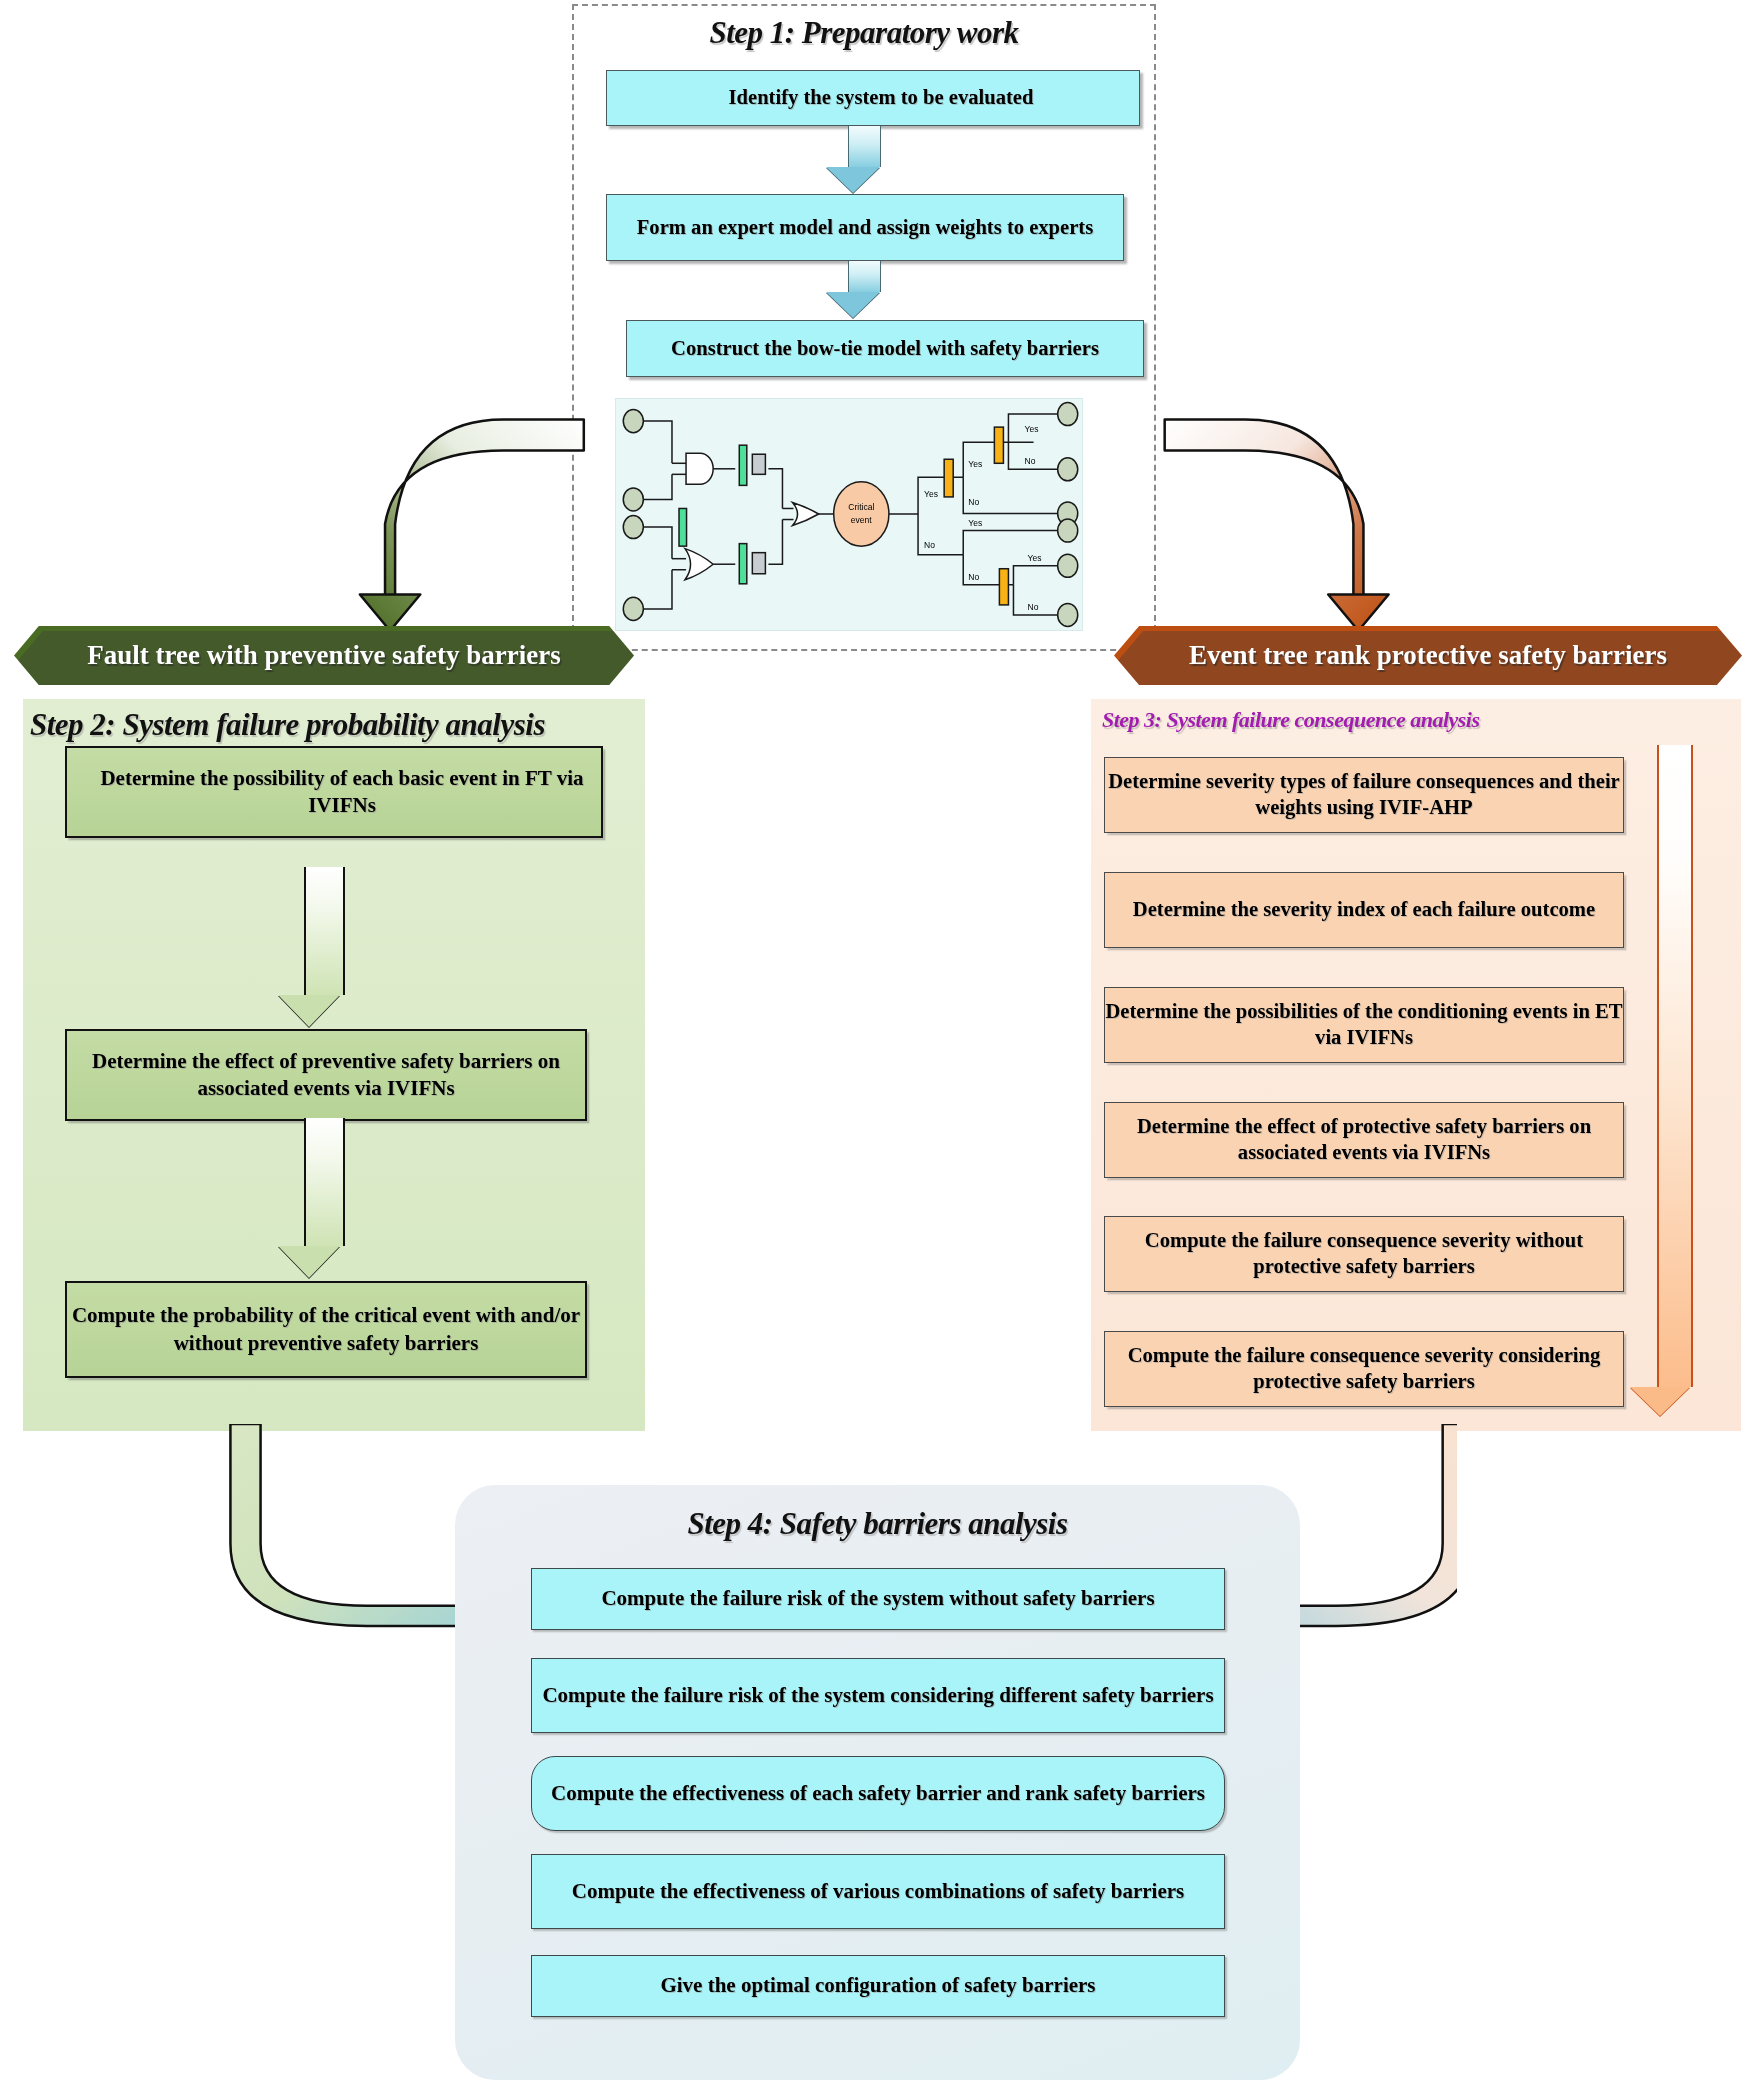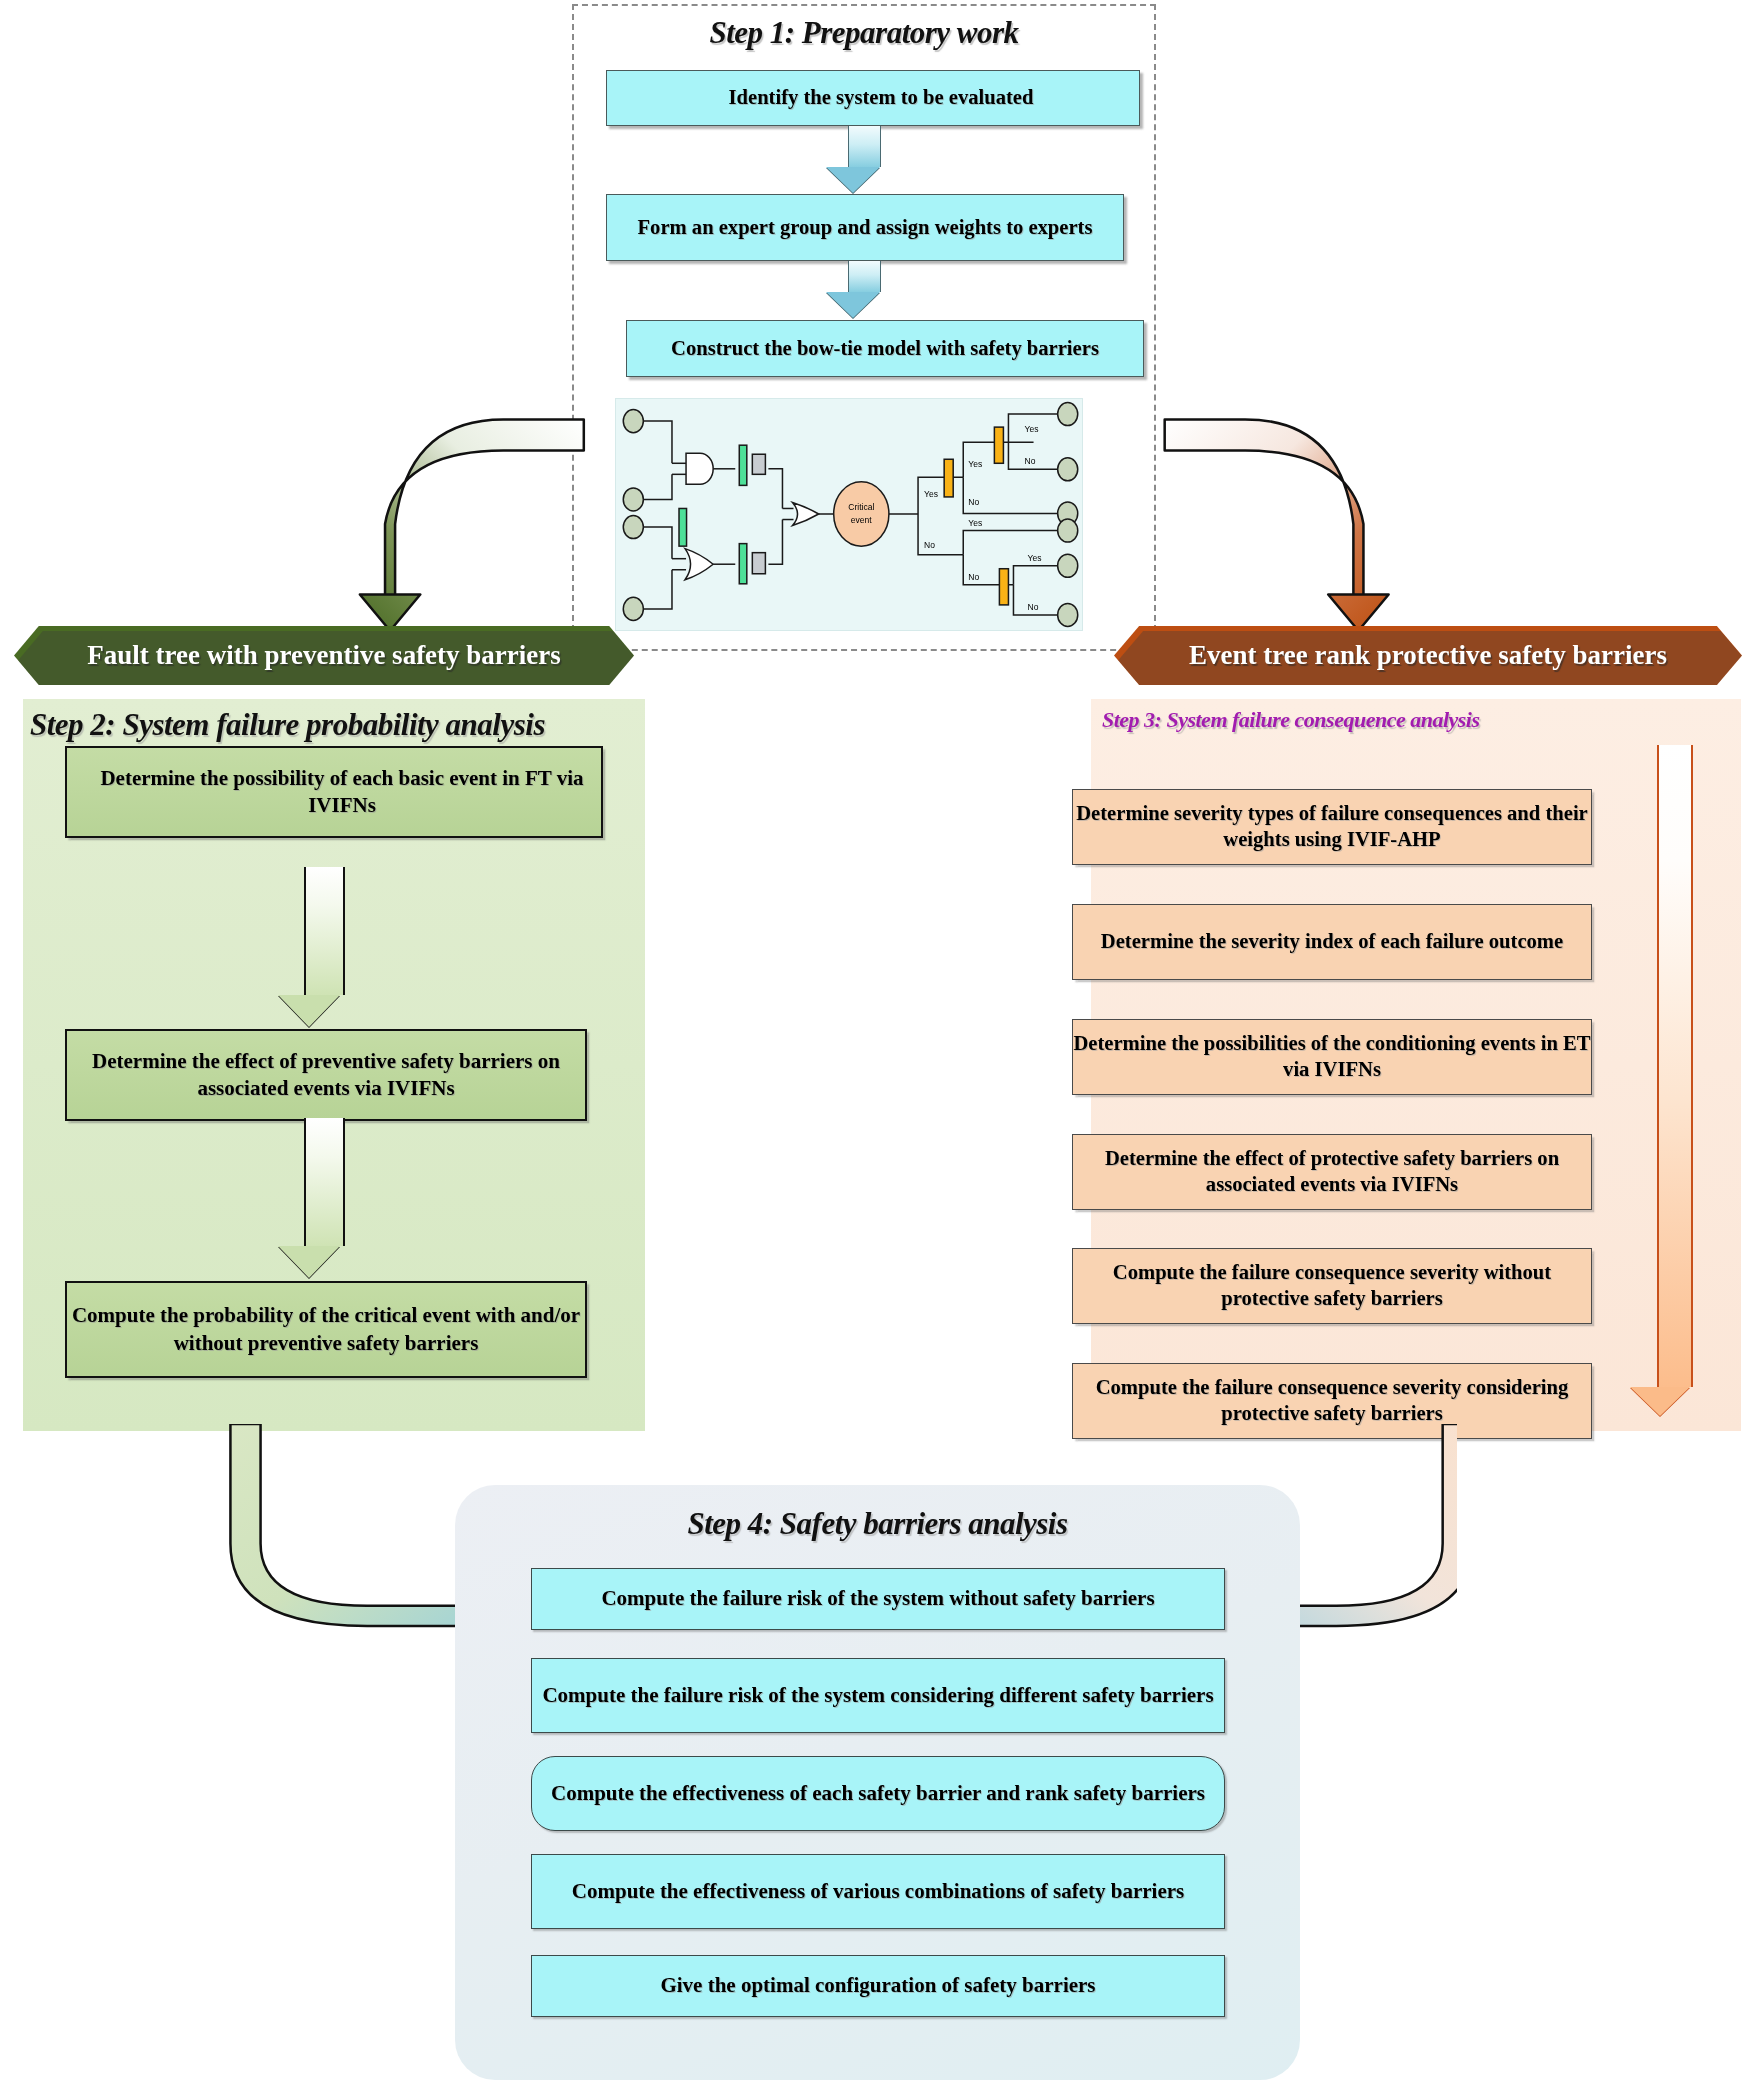--- a/index.html
+++ b/index.html
@@ -105,21 +105,21 @@
     font-family:"Liberation Serif",serif;letter-spacing:-0.5px;
     text-shadow:1.5px 1.5px 1px rgba(150,150,150,.5);}
   .peachbox{
     background:#f9d3b2;border:1.5px solid #4a4a4a;
     box-shadow:2.5px 2.5px 1.5px rgba(110,110,110,.35);
     display:flex;align-items:center;justify-content:center;text-align:center;
     font-weight:bold;color:#000;line-height:1.26;font-size:20.6px;
     font-family:"Liberation Serif",serif;
     text-shadow:1px 1px 0.5px rgba(160,160,160,.55);
   }
-  .s3b{left:1072px;width:518px;height:74px;margin-top:32px;}
+  .s3b{left:1104px;width:518px;height:74px;}
   #s3b1{top:757px;}
   #s3b2{top:872px;}
   #s3b3{top:987px;}
   #s3b4{top:1102px;}
   #s3b5{top:1216px;}
   #s3b6{top:1331px;}
 
   #s3-big-arrow{left:1657px;top:745px;width:36px;}
   #s3-big-arrow .shaft{width:36px;height:642px;
     background:linear-gradient(180deg,#ffffff 0%,#fffdfb 18%,#fde5d0 55%,#fcbd8c 100%);
@@ -154,21 +154,21 @@
 <div class="abs" id="step1-container"></div>
 <div class="abs" id="step1-title">Step 1: Preparatory work</div>
 
 <div class="abs cyanbox" id="s1b1">Identify the system to be evaluated</div>
 
 <div class="abs vg-arrow" id="s1a1">
   <div class="shaft"></div>
     <div class="head"></div>
 </div>
 
-<div class="abs cyanbox" id="s1b2">Form an expert group and assign weights to experts</div>
+<div class="abs cyanbox" id="s1b2">Form an expert model and assign weights to experts</div>
 
 <div class="abs vg-arrow" id="s1a2">
   <div class="shaft"></div>
     <div class="head"></div>
 </div>
 
 <div class="abs cyanbox" id="s1b3">Construct the bow-tie model with safety barriers</div>
 
 <div class="abs" id="bowtie">
   <svg width="466" height="231" viewBox="0 0 925 460" xmlns="http://www.w3.org/2000/svg">

